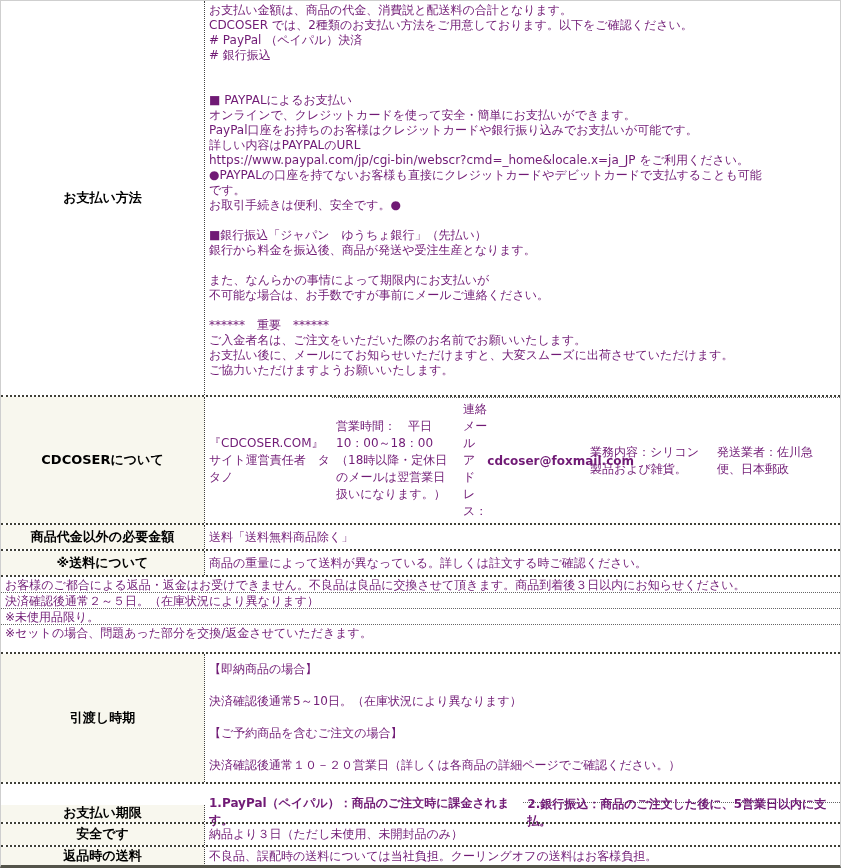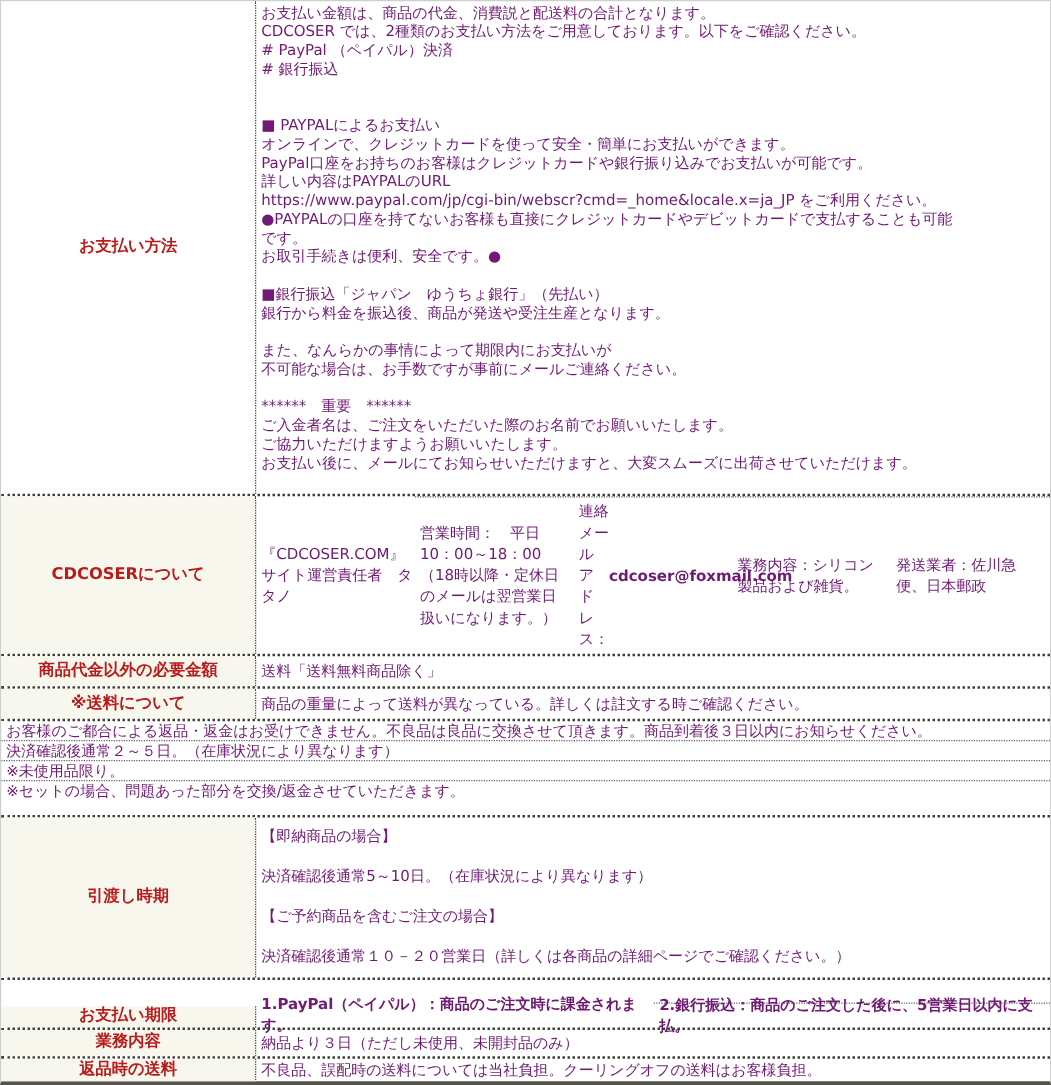--- a/index.html
+++ b/index.html
@@ -8,21 +8,21 @@
     width:841px;height:868px;box-sizing:border-box;
     border-top:1px solid #cfcfcf;border-left:1px solid #cfcfcf;border-right:1px solid #cfcfcf;
     border-bottom:3px solid #54544a;
     display:flex;flex-direction:column;overflow:hidden;background:#fff;
   }
   .row{display:flex;box-sizing:border-box;border-top:2px dotted #3f3f37;flex:0 0 auto;}
   .row:first-child{border-top:none;}
   .label-cell{
     flex:0 0 204px;box-sizing:border-box;border-right:1px dotted #444;
     display:flex;align-items:center;justify-content:center;
-    font-weight:bold;font-size:13px;color:#b91c1c;text-align:center;line-height:1.3;
+    font-weight:bold;font-size:13px;color:#000000;text-align:center;line-height:1.3;
     padding:0 4px;
   }
   .cream{background:#f8f7ee;}
   .white{background:#ffffff;}
   .content-cell{flex:1;min-width:0;box-sizing:border-box;font-size:12px;color:#701a75;}
   .lines{padding:2px 4px 0 4px;}
   .line{line-height:15px;white-space:pre-wrap;min-height:15px;}
   .row-payment{height:394px;}
   .row-about{height:128px;}
   .row-fees{height:26px;}
@@ -70,22 +70,22 @@
           <div class="line">お取引手続きは便利、安全です。●</div>
           <div class="line">&nbsp;</div>
           <div class="line">■銀行振込「ジャパン　ゆうちょ銀行」（先払い）</div>
           <div class="line">銀行から料金を振込後、商品が発送や受注生産となります。</div>
           <div class="line">&nbsp;</div>
           <div class="line">また、なんらかの事情によって期限内にお支払いが</div>
           <div class="line">不可能な場合は、お手数ですが事前にメールご連絡ください。</div>
           <div class="line">&nbsp;</div>
           <div class="line">******　重要　******</div>
           <div class="line">ご入金者名は、ご注文をいただいた際のお名前でお願いいたします。</div>
+          <div class="line">お支払い後に、メールにてお知らせいただけますと、大変スムーズに出荷させていただけます。</div>
           <div class="line">ご協力いただけますようお願いいたします。</div>
-          <div class="line">お支払い後に、メールにてお知らせいただけますと、大変スムーズに出荷させていただけます。</div>
         </div>
     </div>
   </section>
 
   <section class="row row-about">
     <div class="label-cell cream">CDCOSERについて</div>
     <div class="content-cell">
       <div class="subrows">
         <div class="subrow">
           <span>『CDCOSER.COM』　サイト運営責任者　タタノ</span>
@@ -147,21 +147,21 @@
     <div class="label-cell cream">お支払い期限</div>
     <div class="content-cell">
       <div class="subrows">
         <div class="dl-row">1.PayPal（ペイパル）：商品のご注文時に課金されます。</div>
         <div class="dl-row">2.銀行振込：商品のご注文した後に、5営業日以内に支払。</div>
       </div>
     </div>
   </section>
 
   <section class="row row-return">
-    <div class="label-cell cream">業務内容</div>
+    <div class="label-cell cream">安全です</div>
     <div class="content-cell center-cell">納品より３日（ただし未使用、未開封品のみ）</div>
   </section>
 
   <section class="row row-retship">
     <div class="label-cell cream">返品時の送料</div>
     <div class="content-cell center-cell">不良品、誤配時の送料については当社負担。クーリングオフの送料はお客様負担。</div>
   </section>
 
 </div>
 

